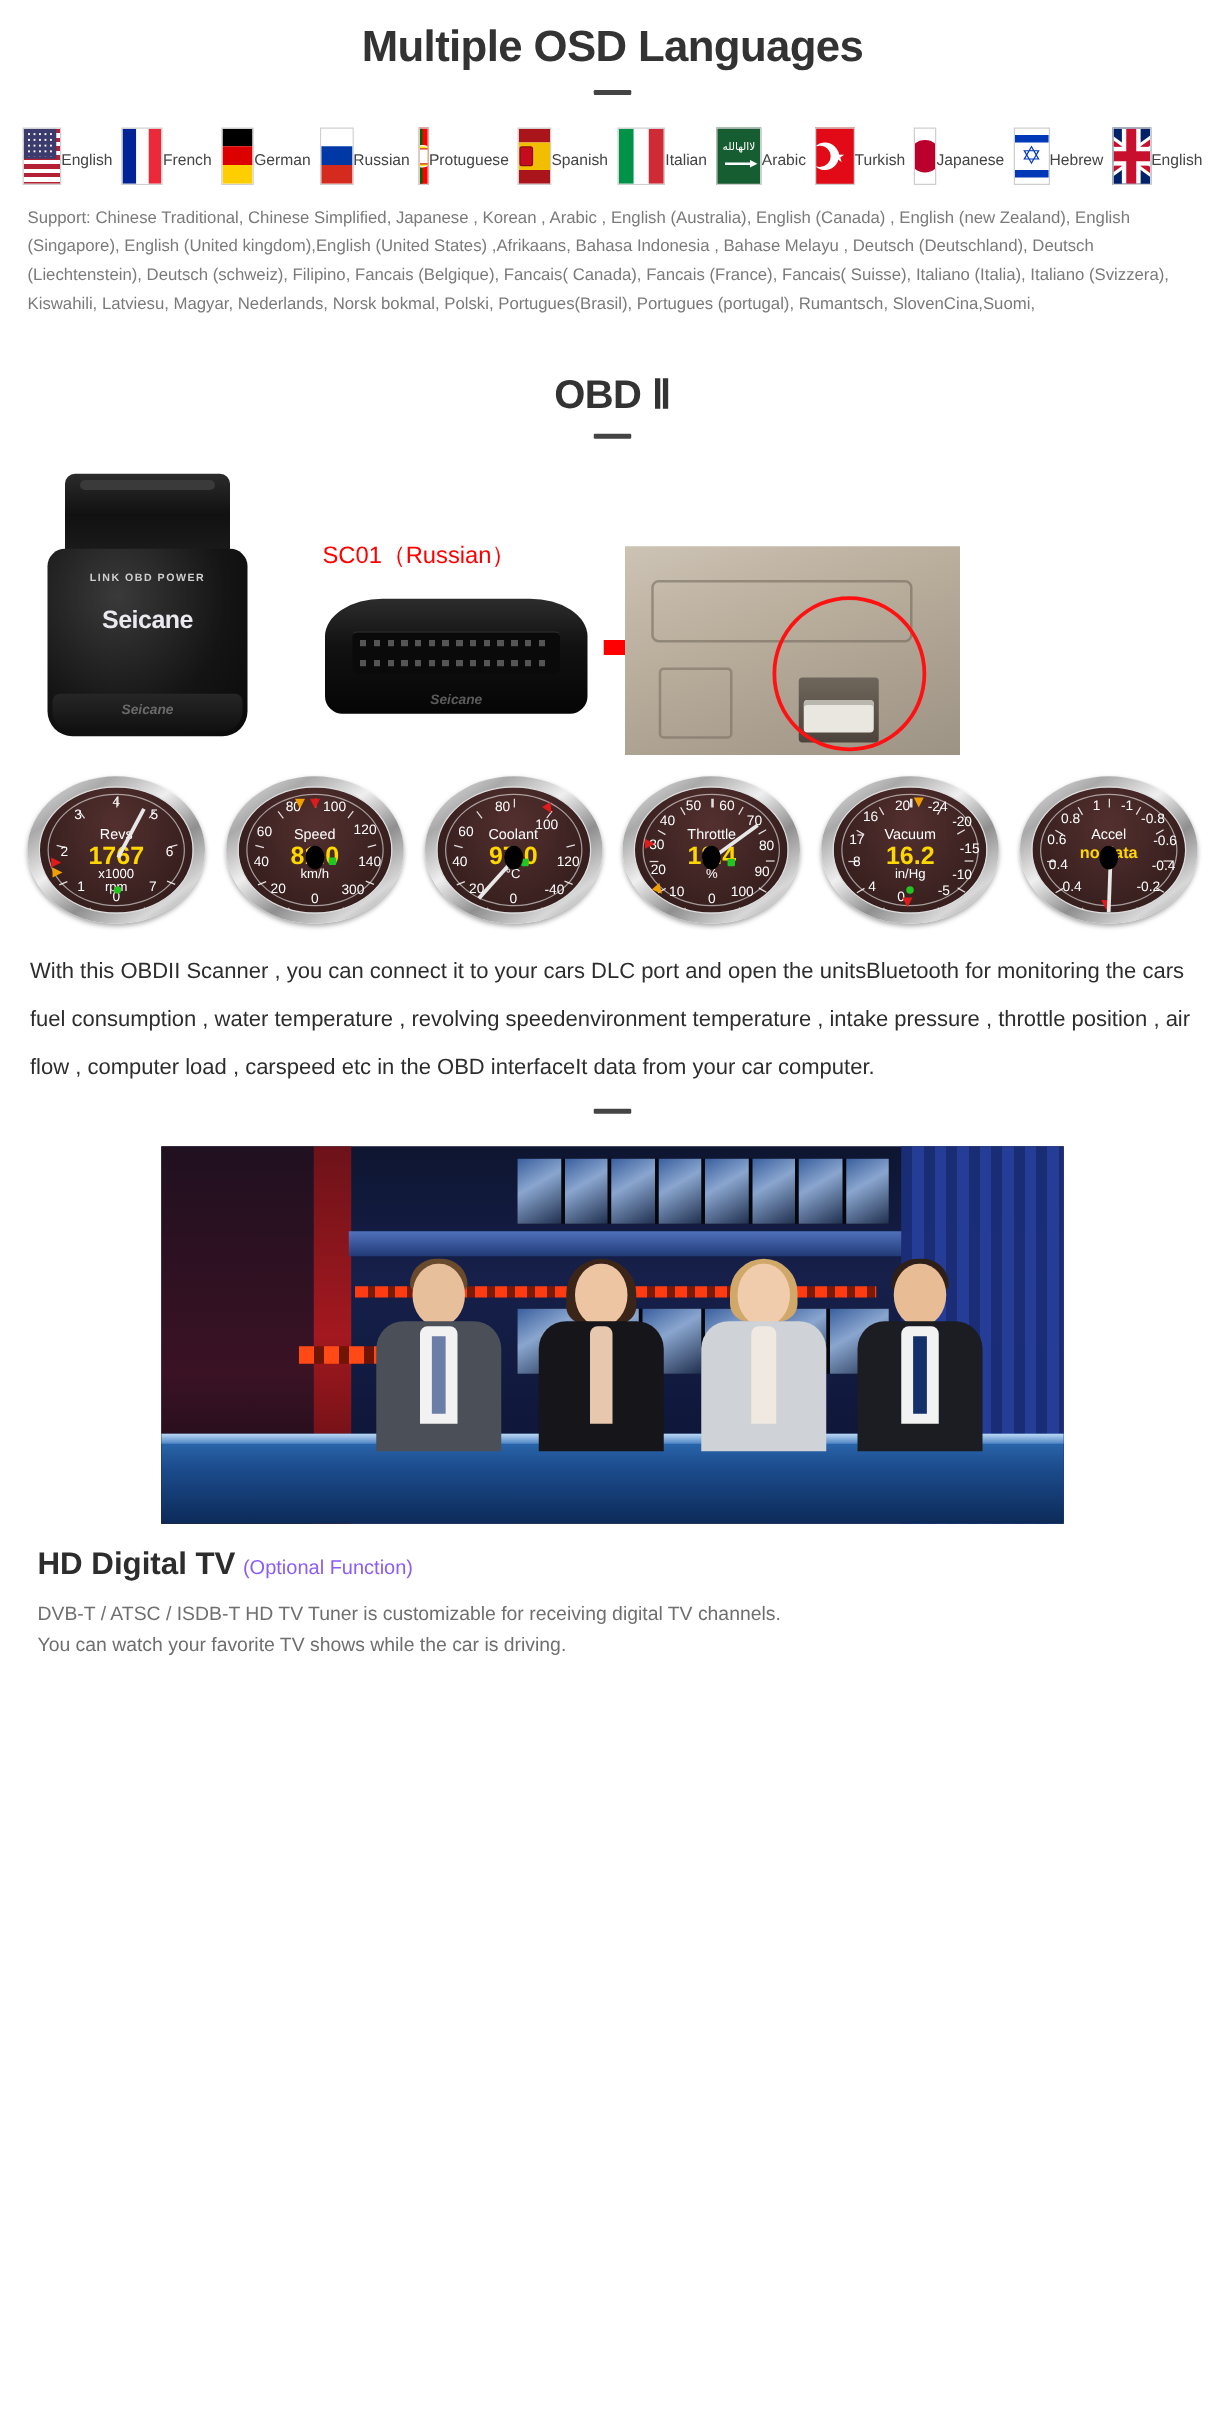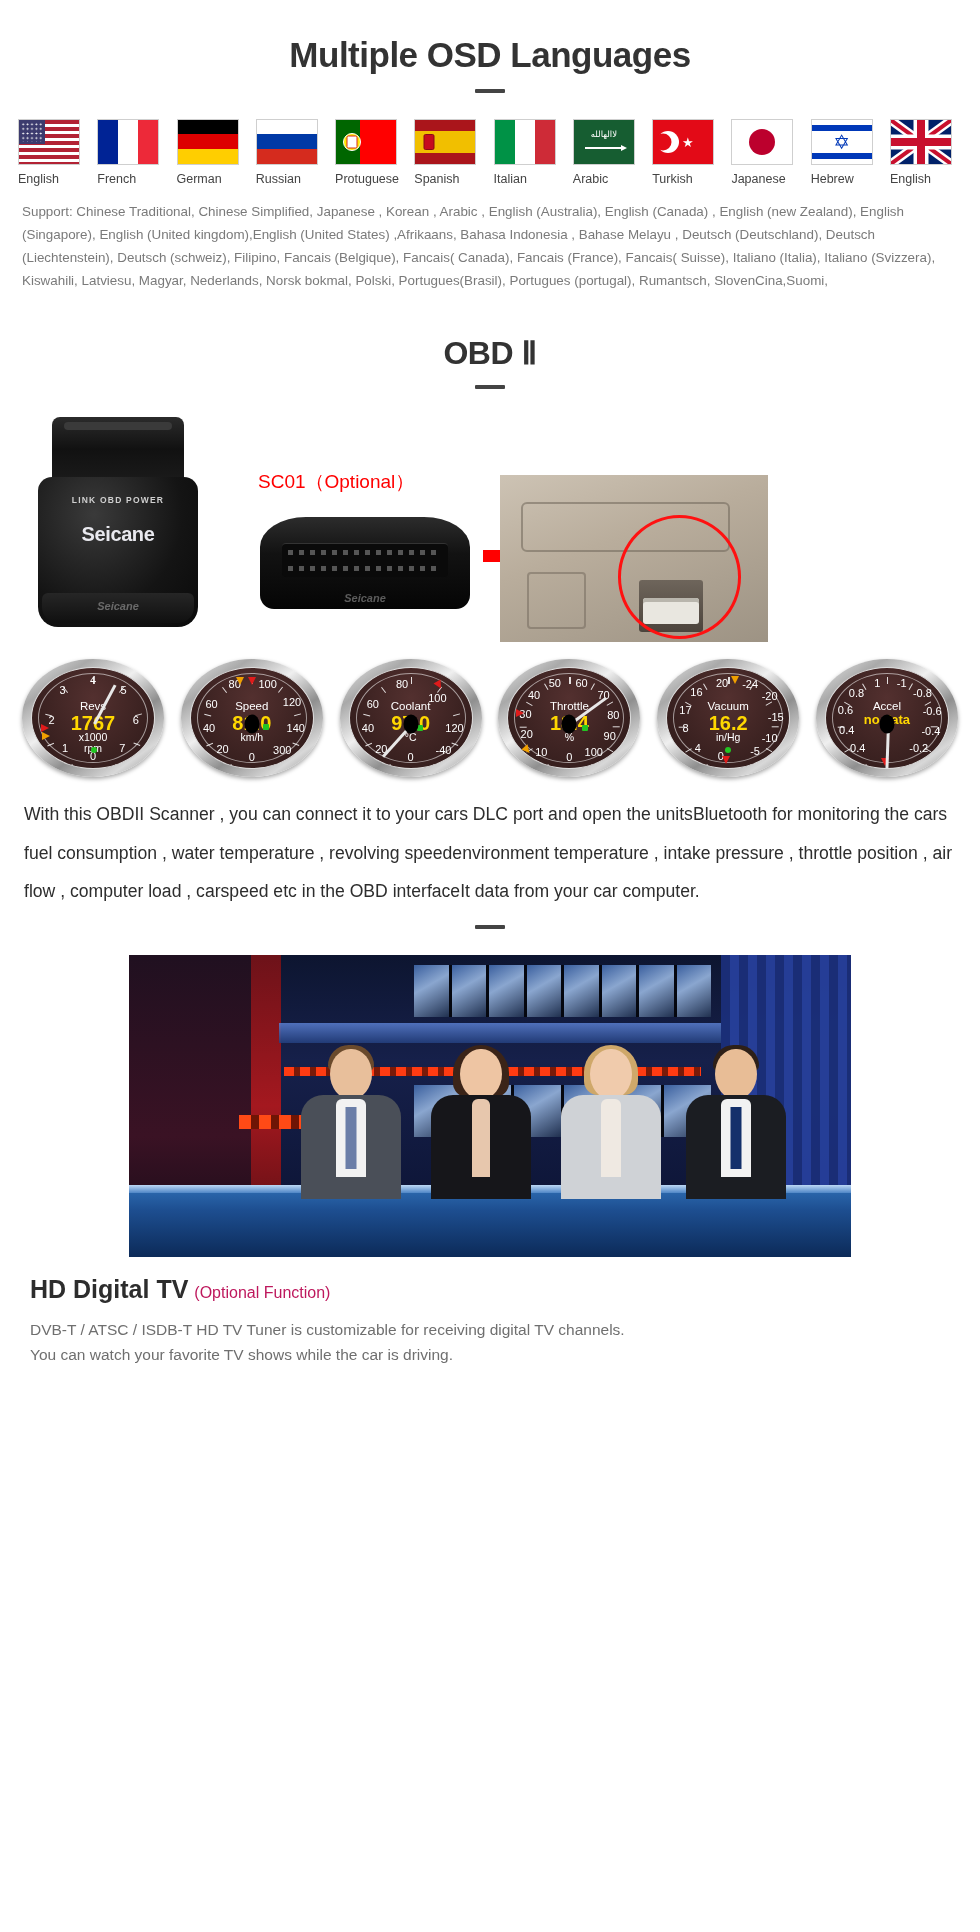--- a/index.html
+++ b/index.html
@@ -18,21 +18,21 @@
 
   
   .section-title {
     text-align: center;
     font-weight: bold;
     color: #333333;
     letter-spacing: -0.5px;
   }
   .title-lang {
     font-size: 35px;
-    padding-top: 36px;
+    padding-top: 19px;
     line-height: 1.1;
   }
   .title-obd {
     font-size: 32px;
     line-height: 1.1;
   }
   .title-other {
     font-size: 33px;
     line-height: 1.1;
   }
@@ -47,21 +47,22 @@
   
   .flags-row {
     display: flex;
     justify-content: space-between;
     align-items: flex-end;
     padding: 0 18px;
     margin-top: 26px;
   }
   .flag-cell {
     display: flex;
-    flex-direction: column;
+    flex-direction: row;
+    align-items: center;
     width: 72px;
   }
   .flag {
     width: 62px;
     height: 46px;
     border: 1px solid #cfcfcf;
     position: relative;
     overflow: hidden;
     background: #fff;
   }
@@ -423,21 +424,21 @@
     position:absolute; left:50%; transform:translateX(-50%); top:58px;
     width:11px; height:62px; background:#24407f;
   }
 
   
   .hd-wrap { margin: 18px 30px 0 30px; }
   .hd-title {
     font-size: 25px; font-weight: bold; color:#2d2d2d; display:inline;
   }
   .hd-optional {
-    font-size: 16px; color:#be185d; display:inline; margin-left:6px;
+    font-size: 16px; color:#8b5cf6; display:inline; margin-left:6px;
   }
   .hd-desc {
     margin-top: 14px;
     font-size: 15.5px; line-height: 1.6; color:#6f6f6f;
   }
 </style>
 </head>
 <body>
 
 <div class="page">
@@ -565,21 +566,21 @@
   <div class="obd-stage">
 
     <div class="dongle">
       <div class="head"></div>
       <div class="body"></div>
       <div class="lamps">LINK  OBD  POWER</div>
       <div class="brand">Seicane</div>
       <div class="foot">Seicane</div>
     </div>
 
-    <div class="sc01-label">SC01（Optional）</div>
+    <div class="sc01-label">SC01（Russian）</div>
 
     <div class="connector">
       <div class="pins"></div>
       <div class="brand2">Seicane</div>
     </div>
 
     <div class="arrow">
       <div class="shaft"></div>
         <div class="tip"></div>
     </div>

